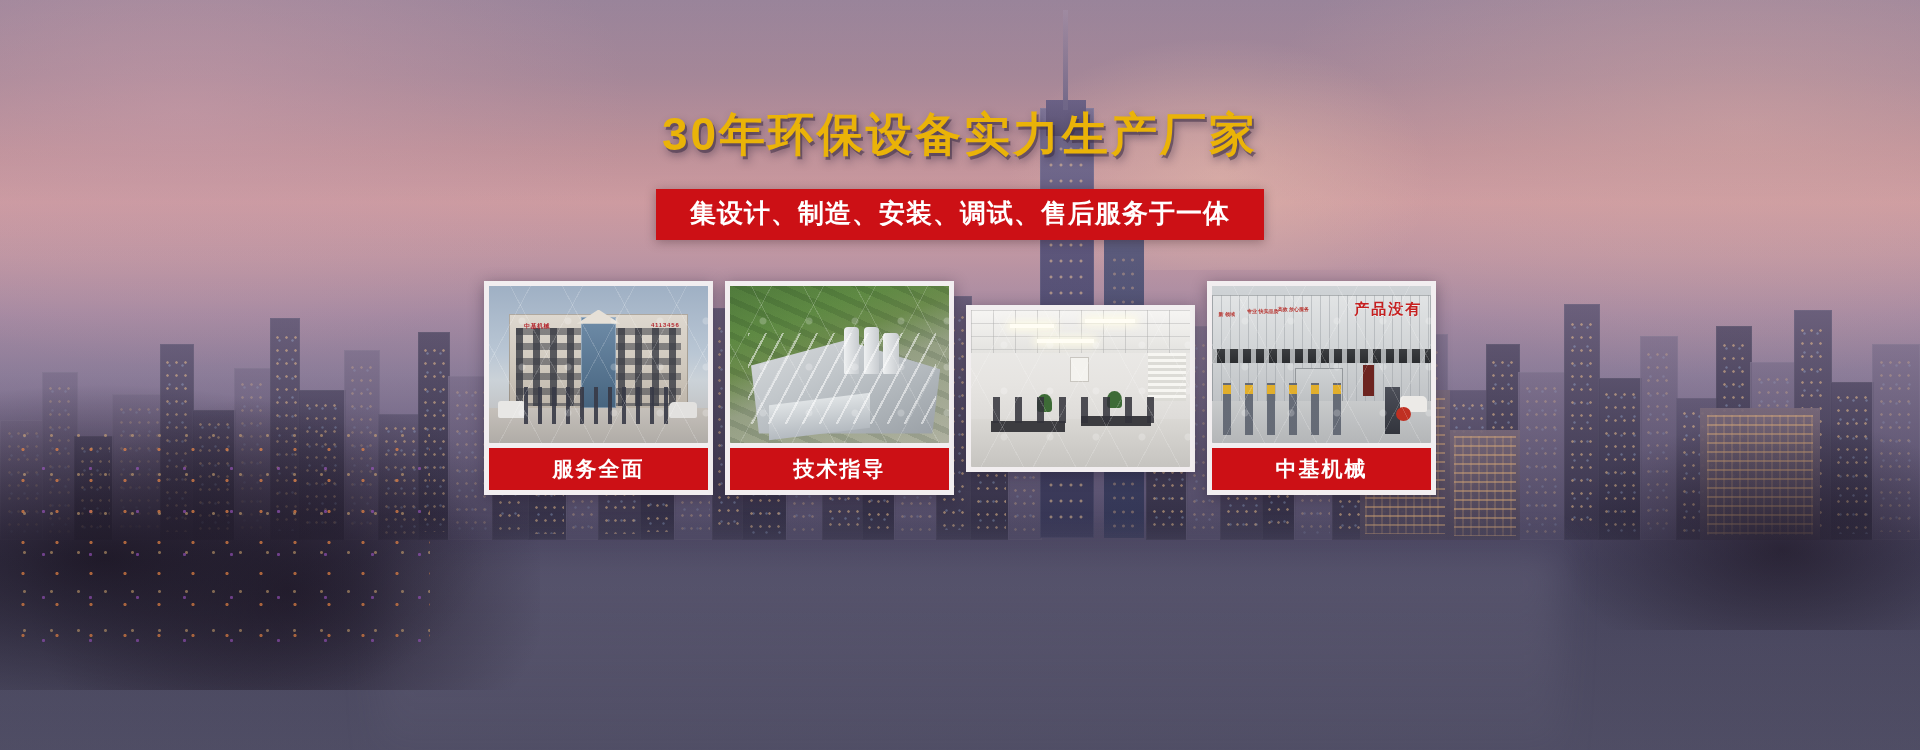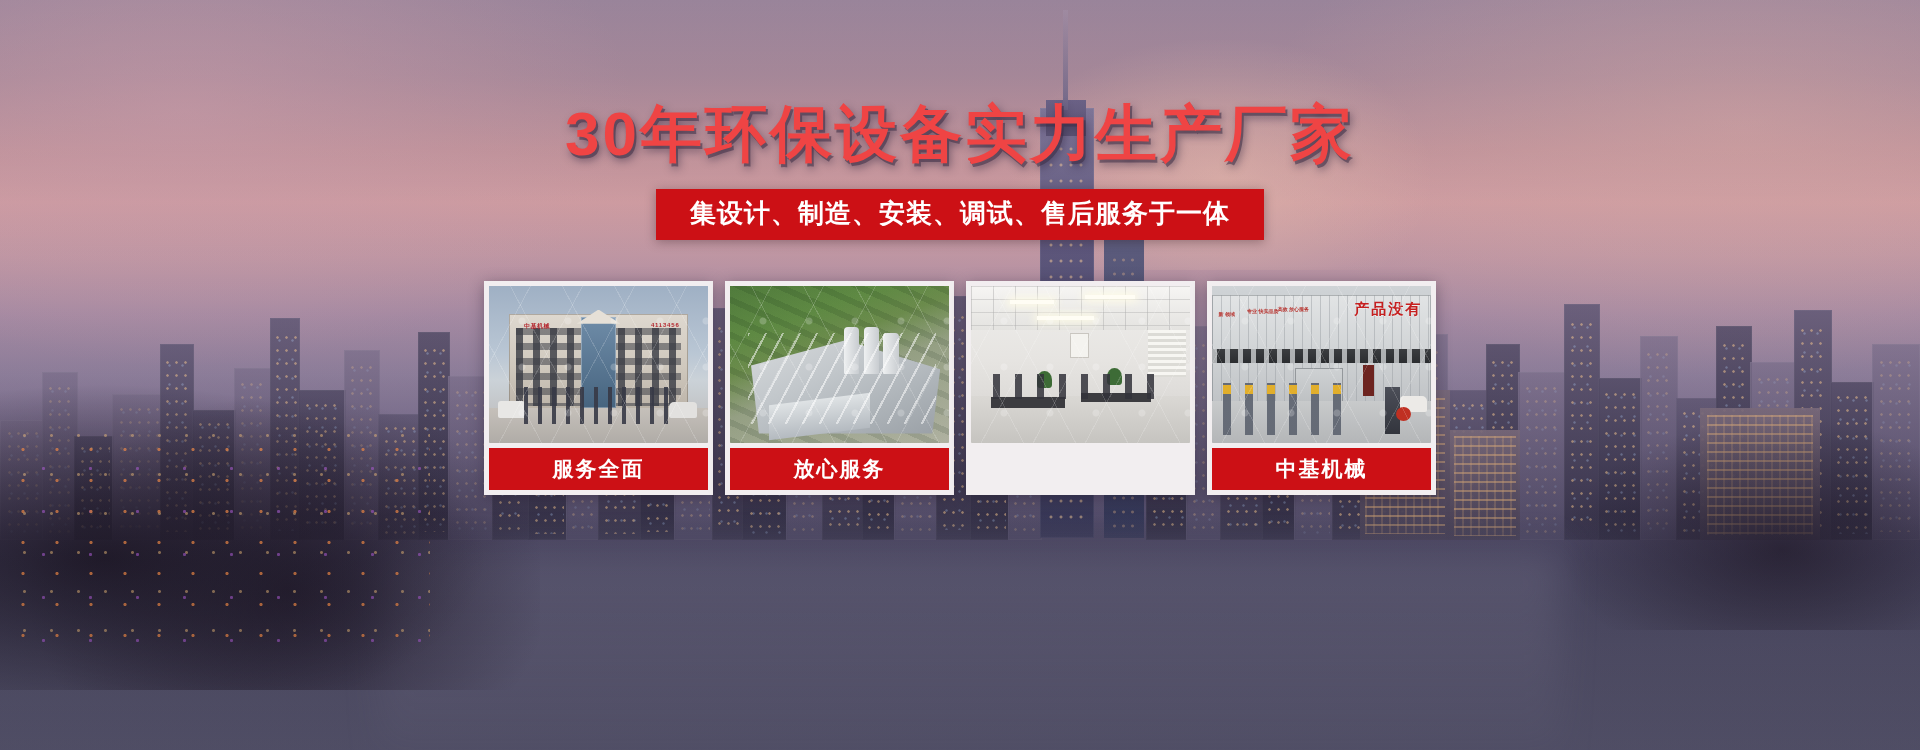--- a/index.html
+++ b/index.html
@@ -213,28 +213,28 @@
   }
 
   
   .content {
     position: absolute;
     inset: 0;
   }
 
   .headline {
     position: absolute;
-    top: 103px;
+    top: 111px;
     left: 0; right: 0;
     text-align: center;
-    font-size: 62px;
+    font-size: 46px;
     line-height: 1;
     font-weight: 700;
     letter-spacing: 3px;
-    color: #ef4444;
+    color: #eab308;
     text-shadow:
       2px 3px 0 rgba(60,45,70,.55),
       3px 5px 9px rgba(40,30,55,.5);
     white-space: nowrap;
   }
 
   .subtitle-bar {
     position: absolute;
     top: 189px;
     left: 50%;
@@ -253,20 +253,21 @@
   }
 
   
   .cards {
     position: absolute;
     top: 281px;
     left: 50%;
     transform: translateX(-50%);
     display: flex;
     gap: 12px;
+    align-items: center;
   }
   .card {
     width: 219px;
     background: #f2eef0;
     padding: 5px 5px 5px 5px;
     box-shadow: 0 3px 14px rgba(30,20,40,.38);
   }
   .card-photo {
     position: relative;
     width: 100%;
@@ -549,21 +550,21 @@
           <div class="p2-fields"></div>
           <div class="p2-plant"></div>
           <div class="p2-roof"></div>
           <div class="p2-silo1"></div>
           <div class="p2-silo2"></div>
           <div class="p2-silo3"></div>
           <div class="p2-beams"></div>
           <div class="wm"></div>
         </div>
         <div class="card-caption">
-          <span class="card-caption-text">放心服务</span>
+          <span class="card-caption-text">技术指导</span>
         </div>
       </div>
 
       <div class="card">
         <div class="card-photo">
           <div class="p3-wall"></div>
           <div class="p3-ceiling"></div>
           <div class="p3-ceil-grid"></div>
           <div class="p3-light1"></div>
           <div class="p3-light2"></div>

